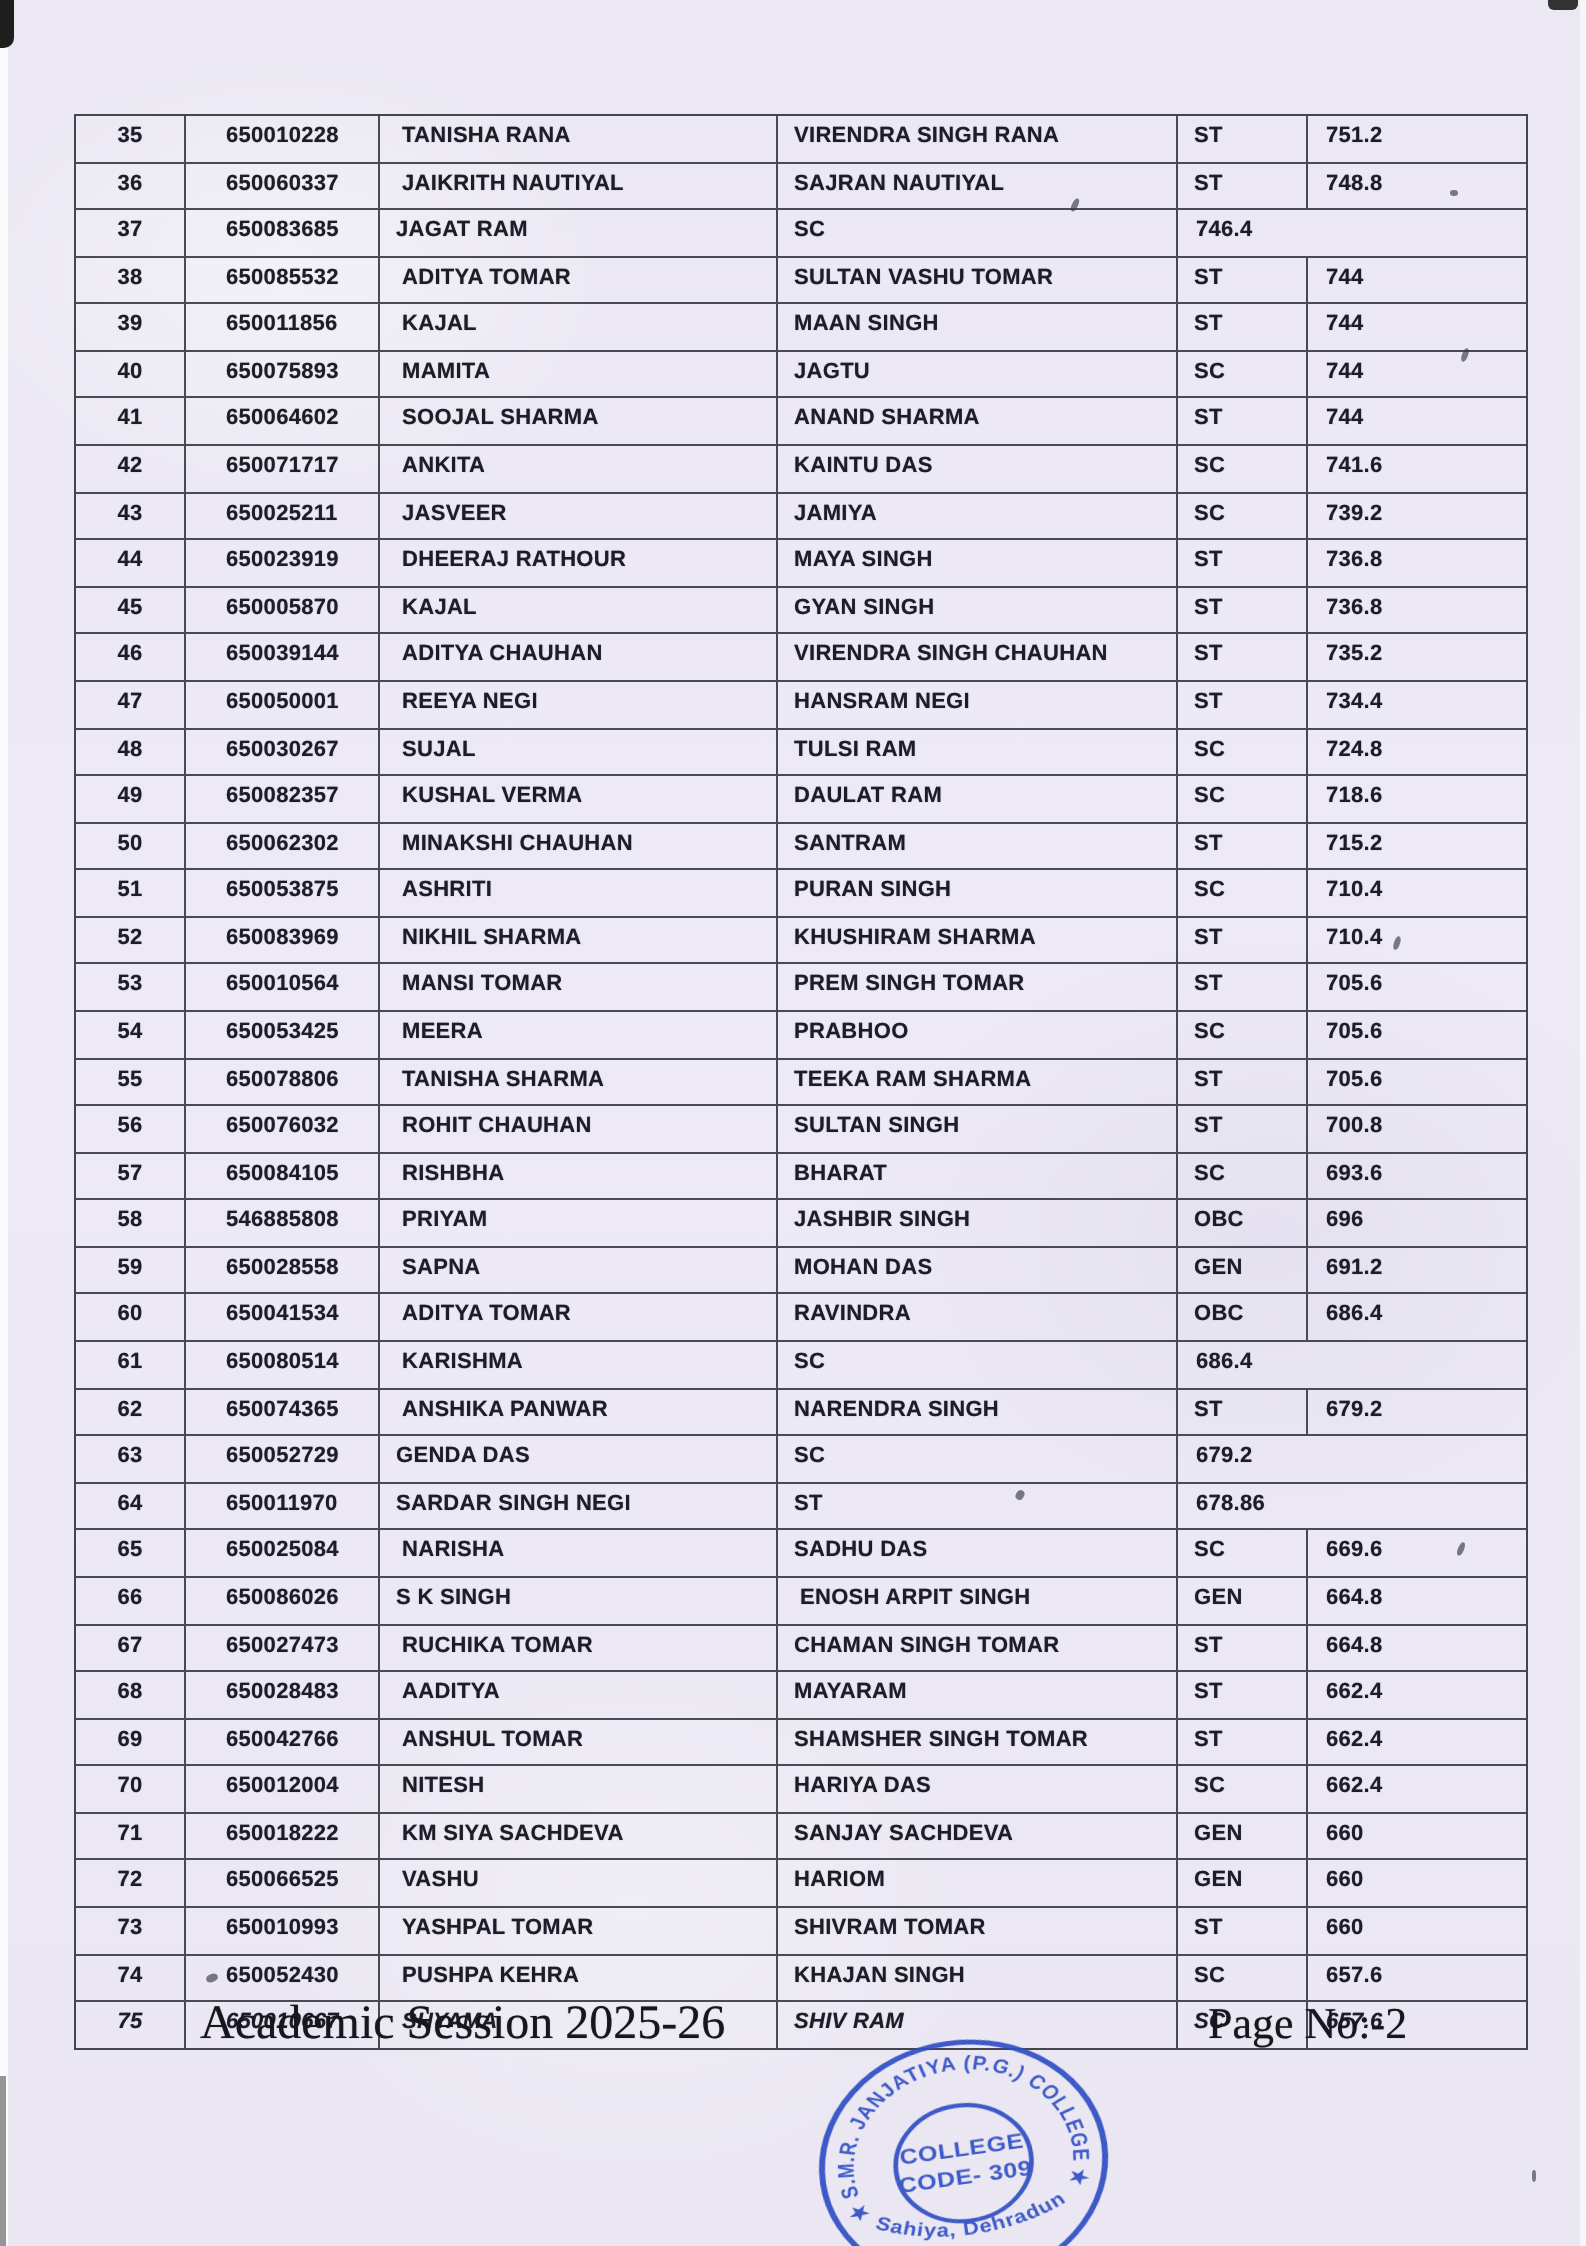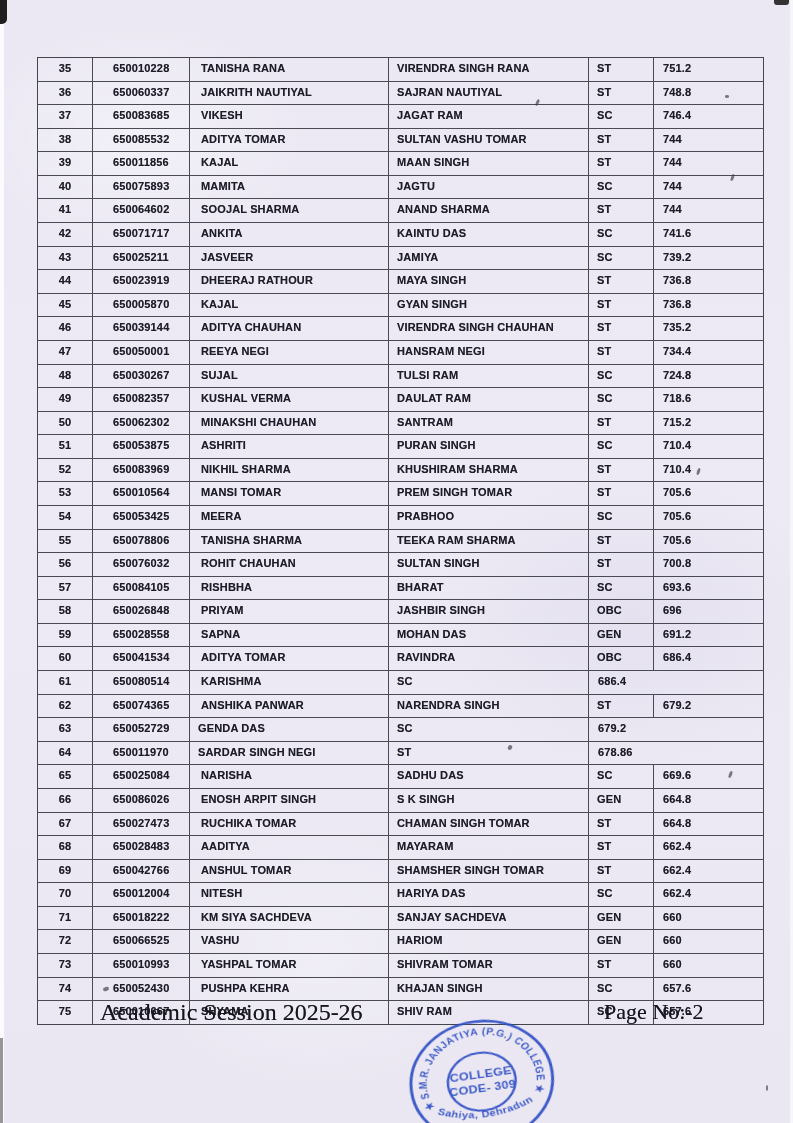--- a/index.html
+++ b/index.html
@@ -26,21 +26,21 @@
     box-sizing:border-box;
     border:1px solid #45454d;
     background:transparent;
   }
   .trow{
     display:grid;
     grid-template-columns:55px 97px 199px 200px 65px 1fr;
     height:22.59px;
     border-bottom:1px solid #4a4a52;
   }
-  .trow:last-child{border-bottom:none;}
+  .trow:last-child{border-bottom:none;font-style:italic;}
   .cell{
     box-sizing:border-box;
     border-right:1px solid #4a4a52;
     font-size:11px;font-weight:bold;letter-spacing:.15px;
     color:#1d1d27;
     line-height:21.6px;
     white-space:nowrap;overflow:hidden;
     text-shadow:0 0 .5px rgba(35,35,50,.55);
   }
   .cell:last-child{border-right:none;}
@@ -110,21 +110,20 @@
         <div class="cell c1">650060337</div>
         <div class="cell c2">JAIKRITH NAUTIYAL</div>
         <div class="cell c3">SAJRAN NAUTIYAL</div>
         <div class="cell c4">ST</div>
         <div class="cell c5">748.8</div>
       </div>
 
       <div class="trow">
         <div class="cell c0">37</div>
         <div class="cell c1">650083685</div>
-        <div class="cell c2">VIKESH</div>
         <div class="cell c3">JAGAT RAM</div>
         <div class="cell c4">SC</div>
         <div class="cell c5">746.4</div>
       </div>
 
       <div class="trow">
         <div class="cell c0">38</div>
         <div class="cell c1">650085532</div>
         <div class="cell c2">ADITYA TOMAR</div>
         <div class="cell c3">SULTAN VASHU TOMAR</div>
@@ -298,21 +297,21 @@
         <div class="cell c0">57</div>
         <div class="cell c1">650084105</div>
         <div class="cell c2">RISHBHA</div>
         <div class="cell c3">BHARAT</div>
         <div class="cell c4">SC</div>
         <div class="cell c5">693.6</div>
       </div>
 
       <div class="trow">
         <div class="cell c0">58</div>
-        <div class="cell c1">650026848</div>
+        <div class="cell c1">546885808</div>
         <div class="cell c2">PRIYAM</div>
         <div class="cell c3">JASHBIR SINGH</div>
         <div class="cell c4">OBC</div>
         <div class="cell c5">696</div>
       </div>
 
       <div class="trow">
         <div class="cell c0">59</div>
         <div class="cell c1">650028558</div>
         <div class="cell c2">SAPNA</div>
@@ -368,22 +367,22 @@
         <div class="cell c1">650025084</div>
         <div class="cell c2">NARISHA</div>
         <div class="cell c3">SADHU DAS</div>
         <div class="cell c4">SC</div>
         <div class="cell c5">669.6</div>
       </div>
 
       <div class="trow">
         <div class="cell c0">66</div>
         <div class="cell c1">650086026</div>
+        <div class="cell c3">S K SINGH</div>
         <div class="cell c2">ENOSH ARPIT SINGH</div>
-        <div class="cell c3">S K SINGH</div>
         <div class="cell c4">GEN</div>
         <div class="cell c5">664.8</div>
       </div>
 
       <div class="trow">
         <div class="cell c0">67</div>
         <div class="cell c1">650027473</div>
         <div class="cell c2">RUCHIKA TOMAR</div>
         <div class="cell c3">CHAMAN SINGH TOMAR</div>
         <div class="cell c4">ST</div>

